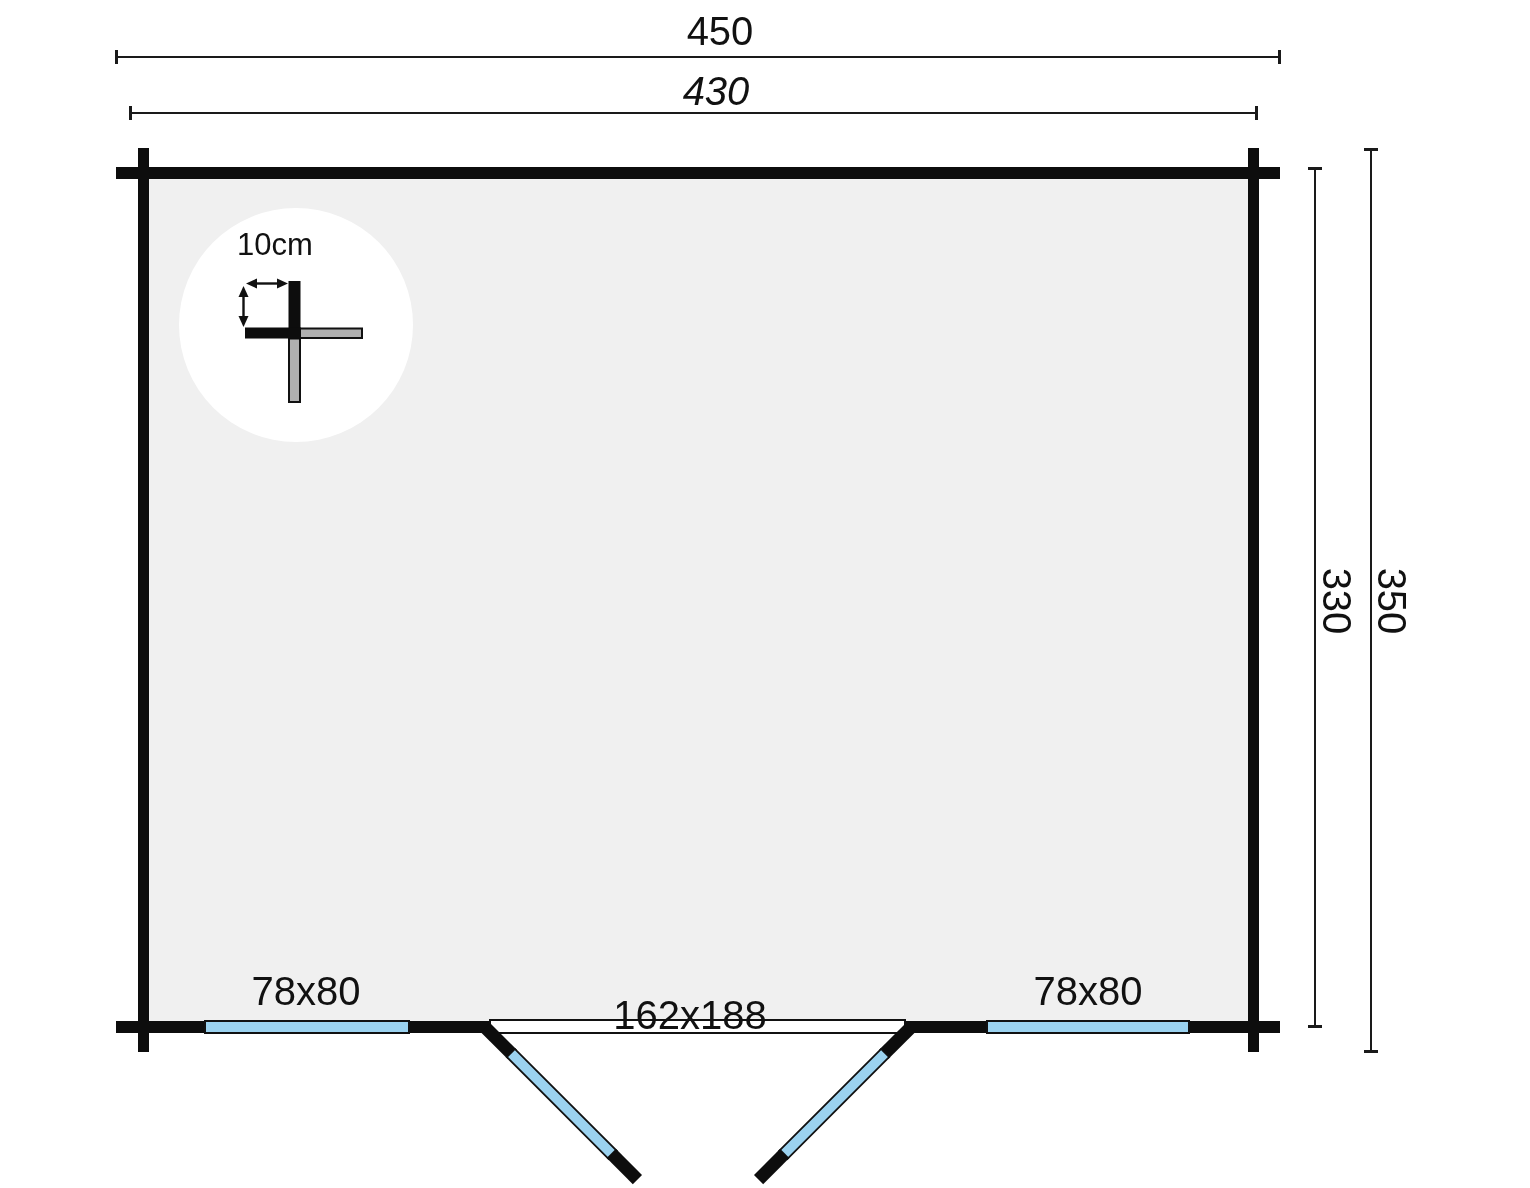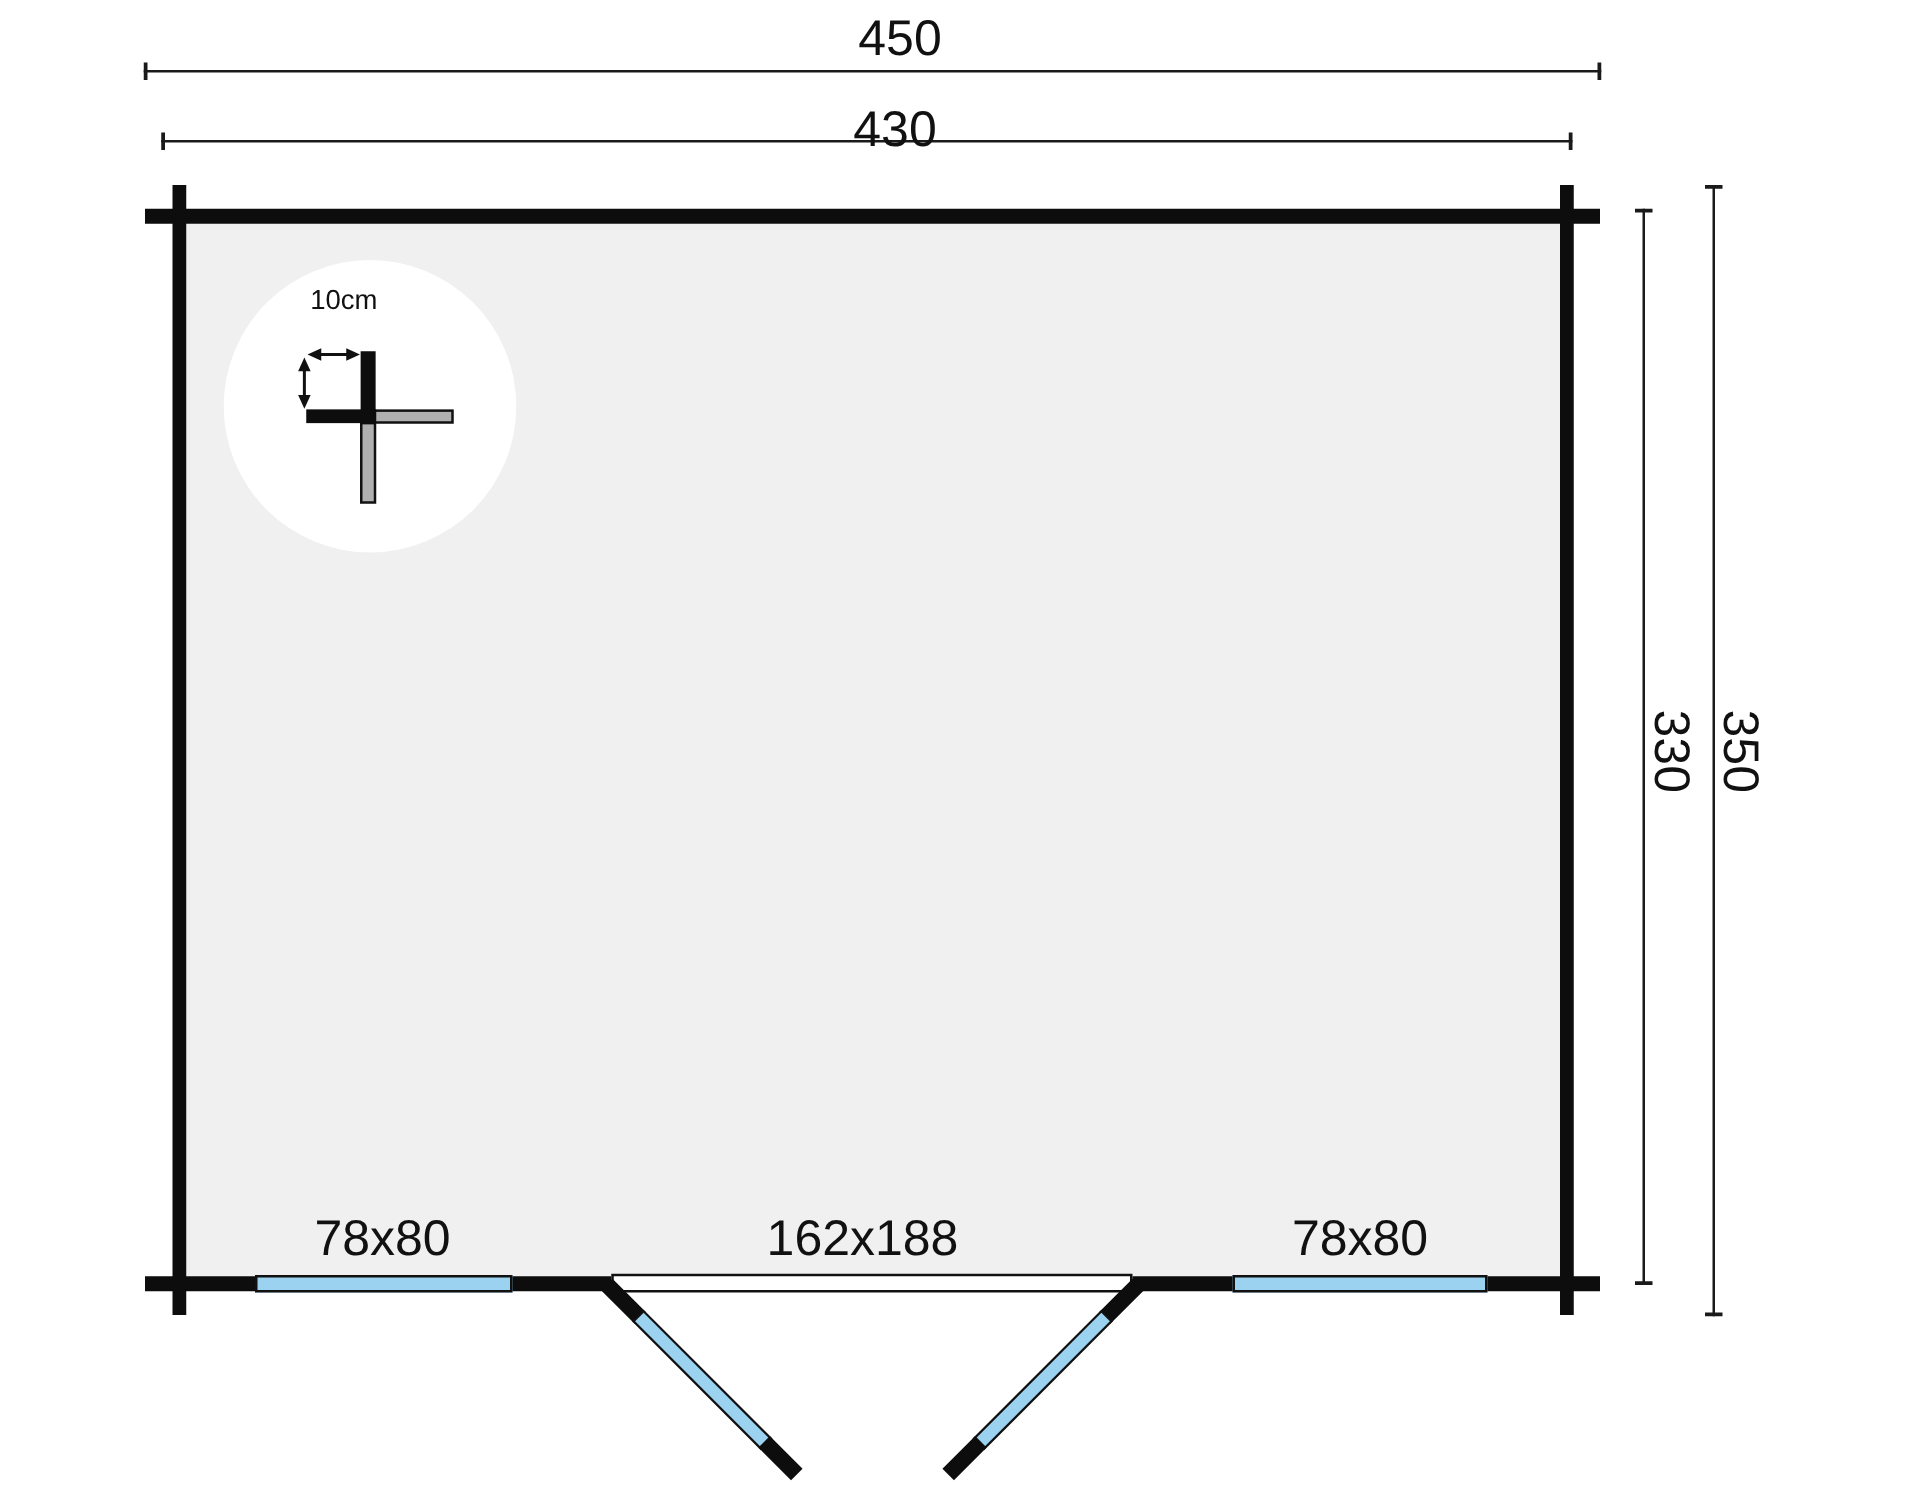--- a/index.html
+++ b/index.html
@@ -79,21 +79,21 @@
   .dim-label {
     font-size: 40px;
     line-height: 1;
     white-space: nowrap;
     transform: translateX(-50%);
   }
   .dim-label.rot {
     transform: translate(-50%, -50%) rotate(90deg);
   }
   .detail-label {
-    font-size: 22px;
+    font-size: 31px;
     line-height: 1;
     white-space: nowrap;
     transform: translateX(-50%);
   }
 
   .overlay-svg {
     left: 0; top: 0; width: 1530px; height: 1188px;
     pointer-events: none;
   }
 </style>
@@ -120,38 +120,38 @@
     <div class="tick start"></div>
     <div class="tick end"></div>
   </div>
   <div class="abs dim-label" style="left:720px; top:11px;">450</div>
 
   <div class="abs dim-h" style="left:129px; top:106px; width:1129px;">
     <div class="line"></div>
     <div class="tick start"></div>
     <div class="tick end"></div>
   </div>
-  <div class="abs dim-label" style="left:716px; top:84px;">430</div>
+  <div class="abs dim-label" style="left:716px; top:71px;font-style:italic;">430</div>
 
   <div class="abs dim-v" style="left:1308px; top:167px; height:861px;">
     <div class="line"></div>
     <div class="tick start"></div>
     <div class="tick end"></div>
   </div>
   <div class="abs dim-label rot" style="left:1337px; top:601px;">330</div>
 
   <div class="abs dim-v" style="left:1364px; top:148px; height:905px;">
     <div class="line"></div>
     <div class="tick start"></div>
     <div class="tick end"></div>
   </div>
   <div class="abs dim-label rot" style="left:1392px; top:601px;">350</div>
 
   <div class="abs dim-label" style="left:306px; top:971px;">78x80</div>
-  <div class="abs dim-label" style="left:690px; top:971px;">162x188</div>
+  <div class="abs dim-label" style="left:690px; top:995px;">162x188</div>
   <div class="abs dim-label" style="left:1088px; top:971px;">78x80</div>
 
   <div class="abs detail-label" style="left:275px; top:229px;">10cm</div>
 
   <svg class="abs overlay-svg" viewBox="0 0 1530 1188">
 
     <rect x="289" y="333" width="11" height="69" stroke="#111" stroke-width="2" fill="#b0b0b0"></rect>
     <rect x="297" y="328.5" width="65" height="9.5" stroke="#111" stroke-width="2" fill="#b0b0b0"></rect>
 
     <rect x="288.5" y="281" width="12" height="58.5" fill="#0d0d0d"></rect>

